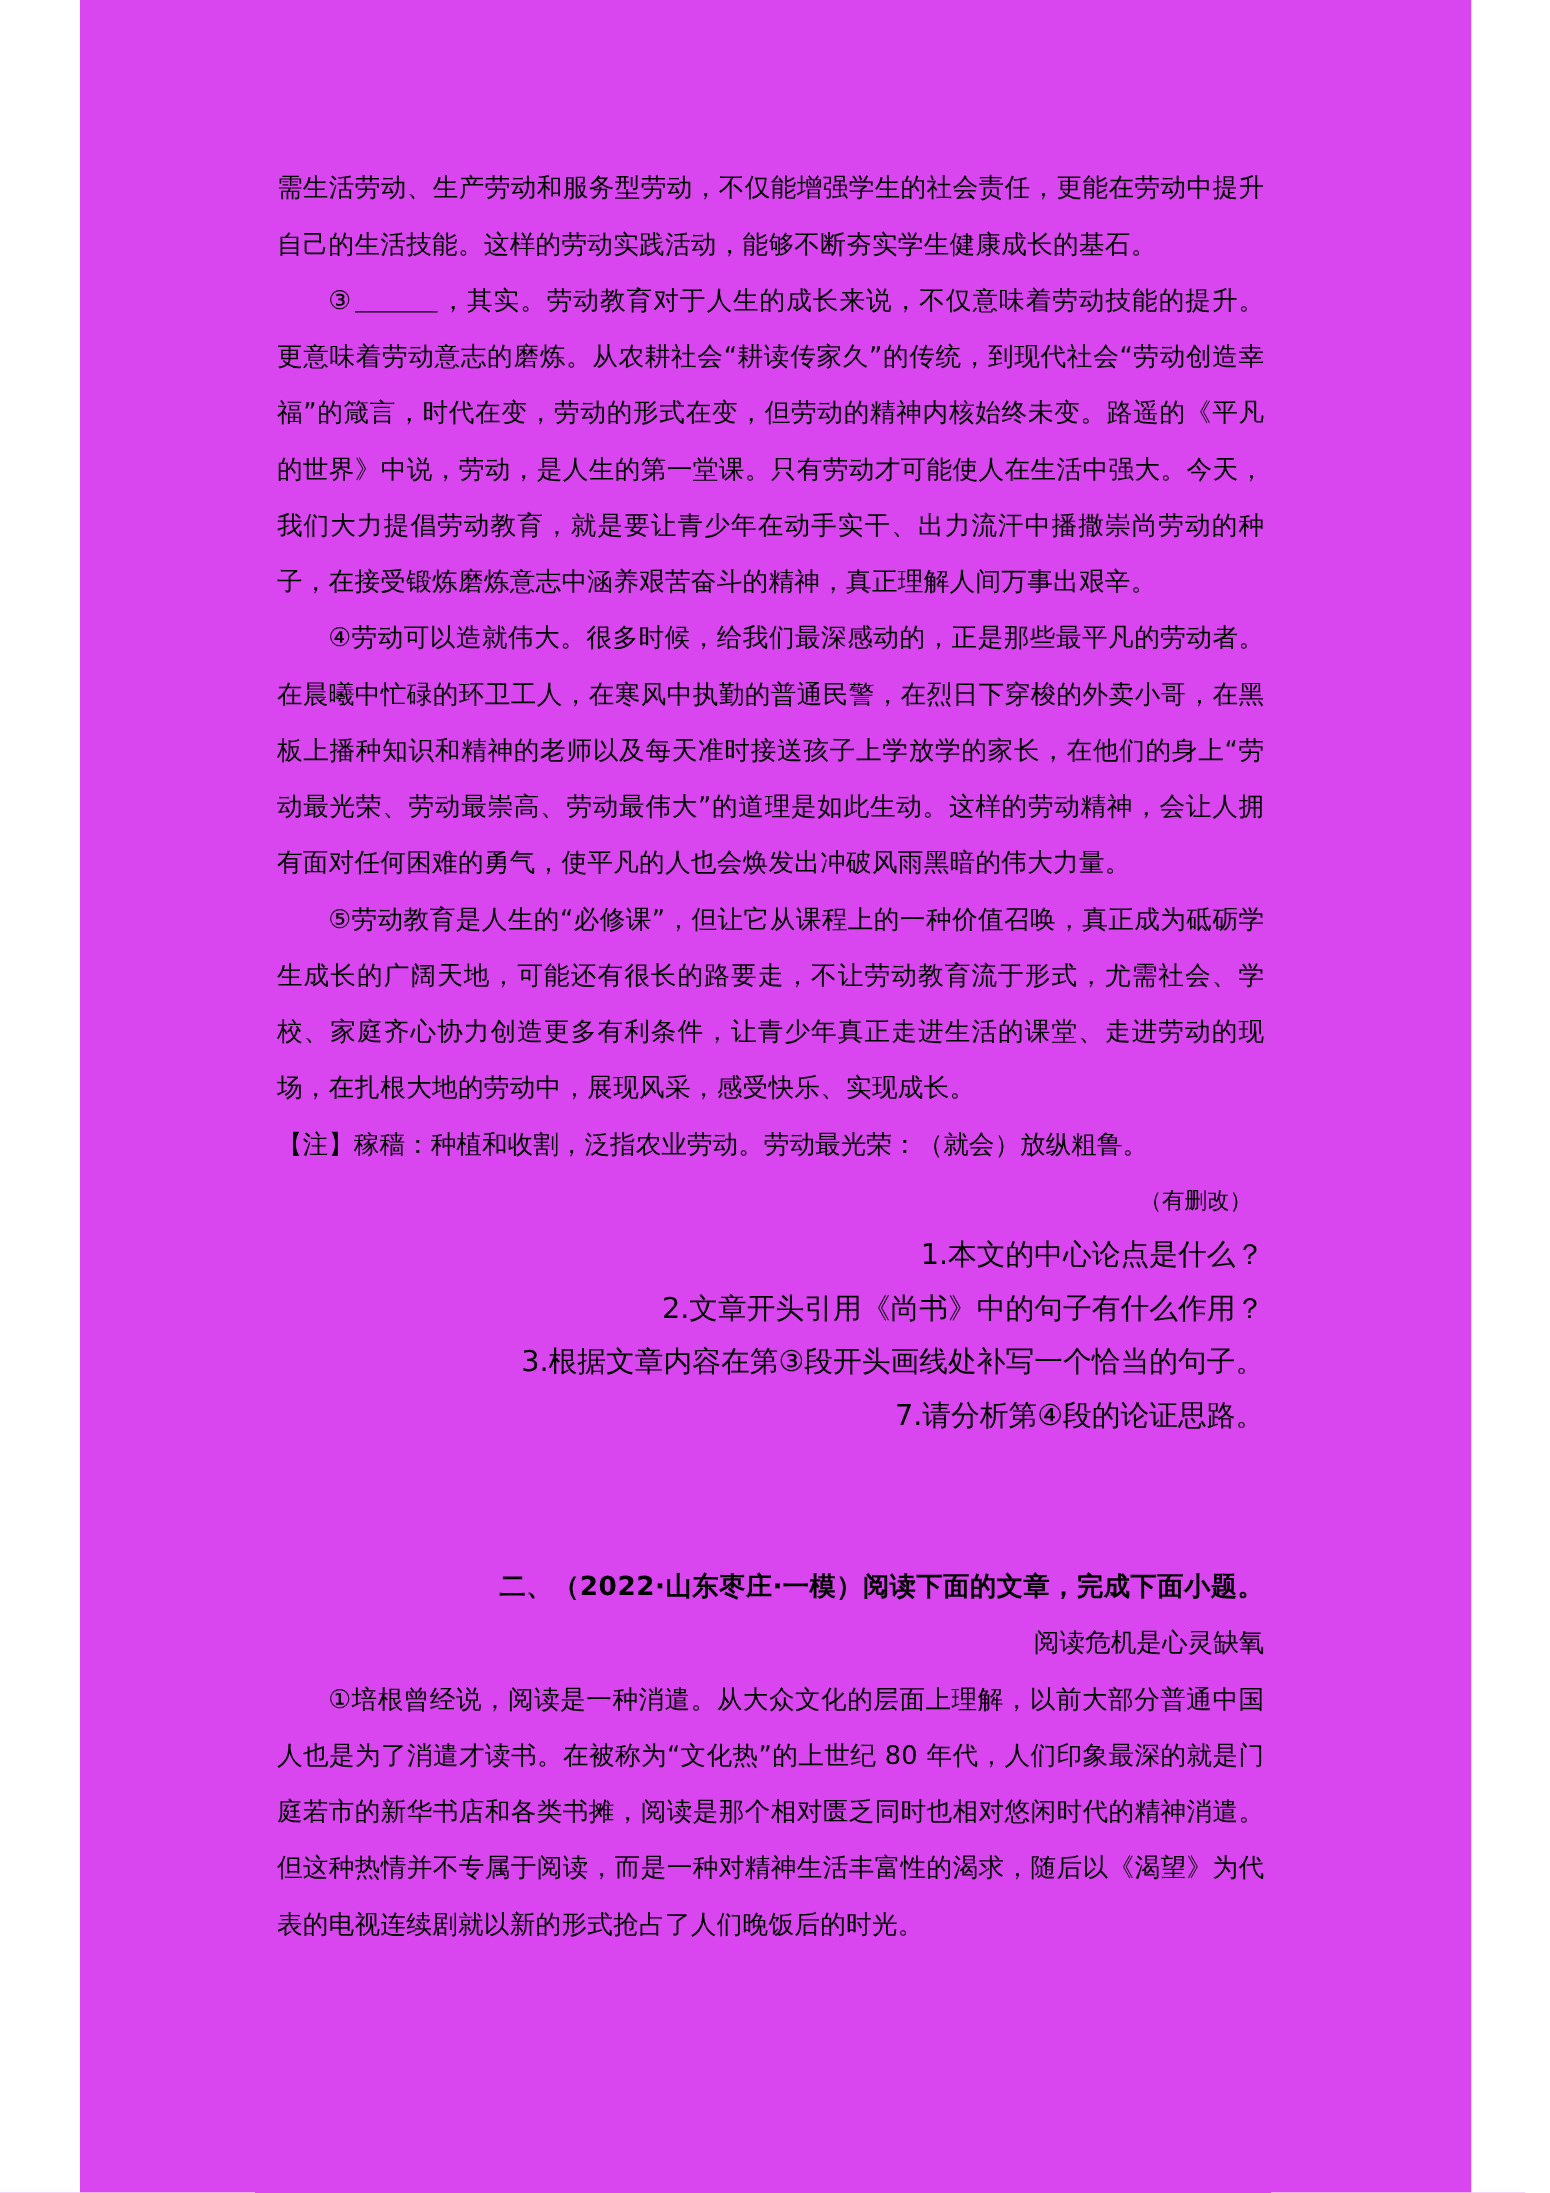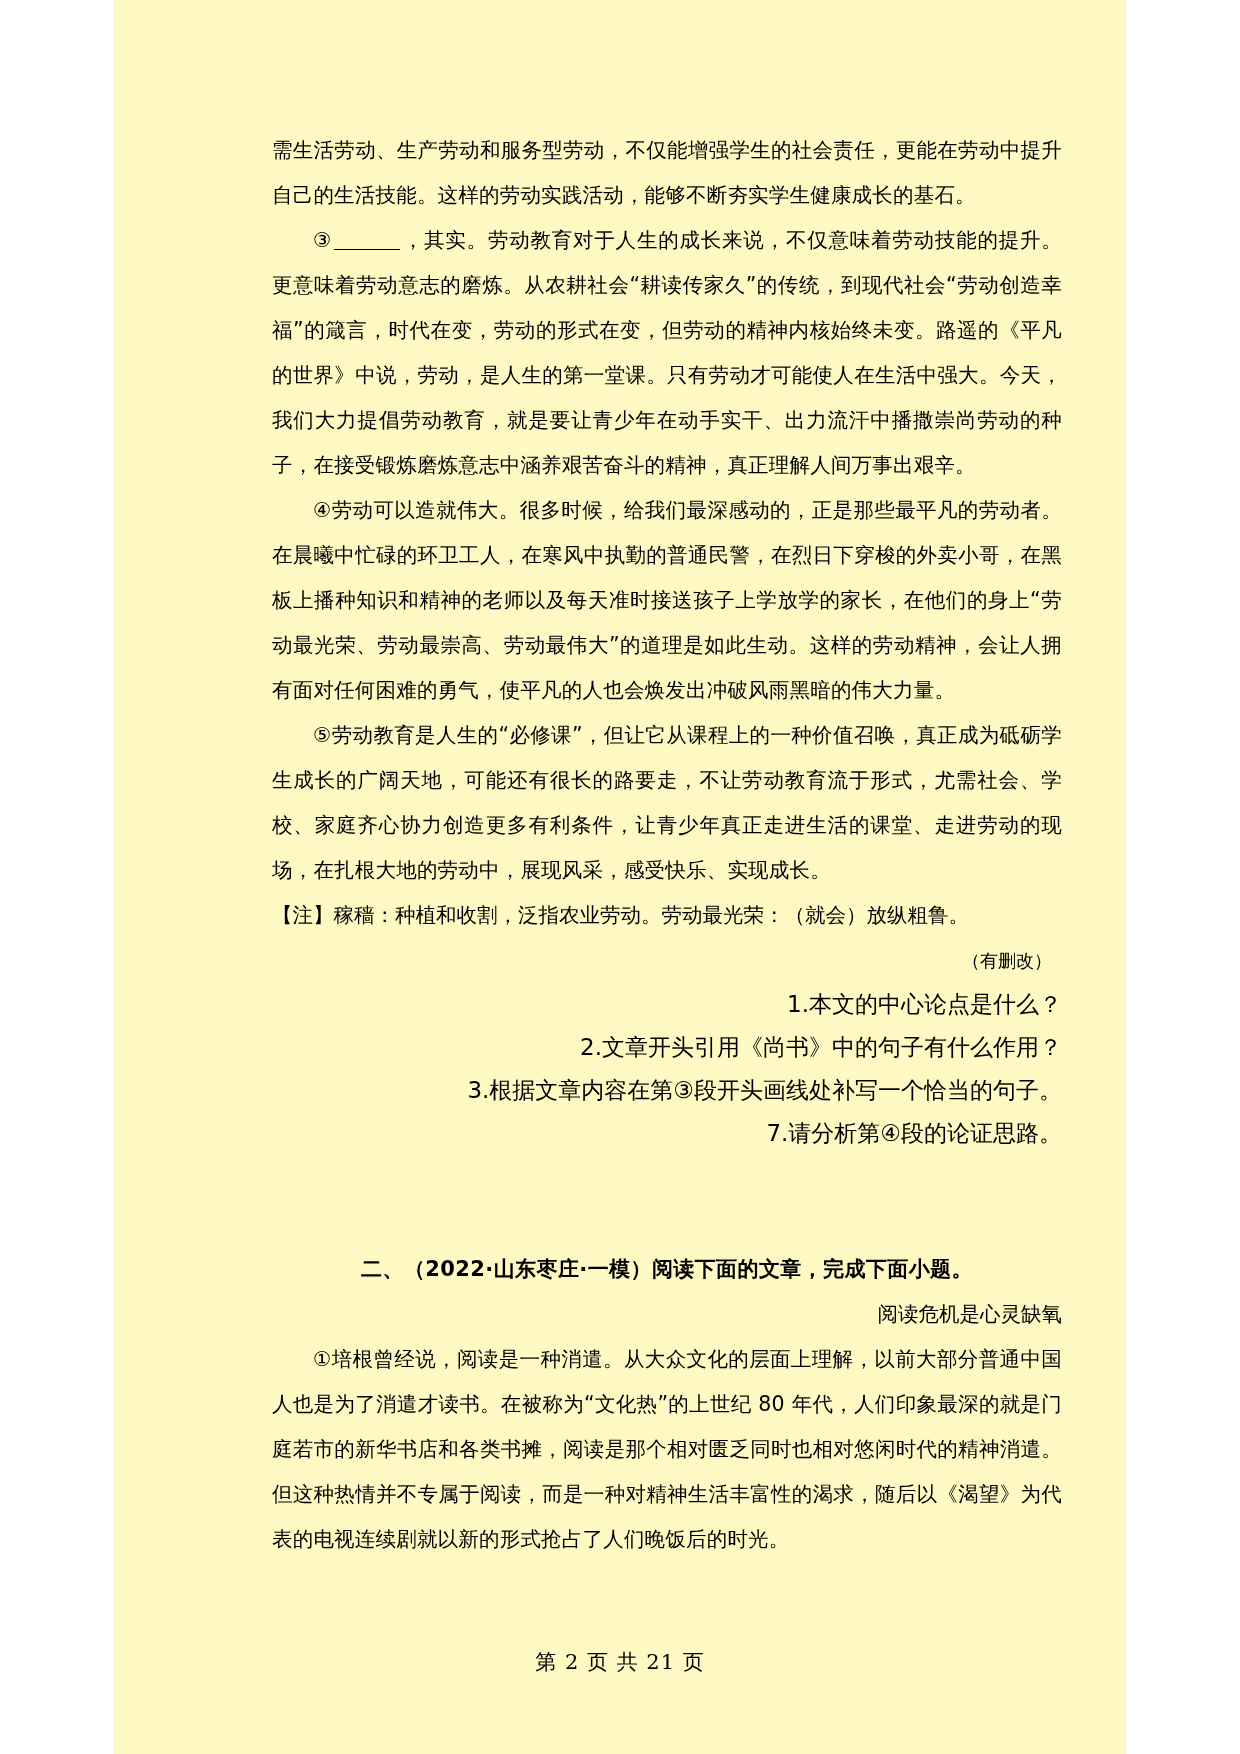--- a/index.html
+++ b/index.html
@@ -6,24 +6,24 @@
     margin: 0;
     padding: 0;
     background: #ffffff;
   }
   body {
     font-family: "DejaVu Sans", "Liberation Sans", sans-serif;
     color: #000000;
   }
   .page {
     position: relative;
-    width: 1012px;
+    width: 1113px;
     height: 1754px;
     margin: 0 auto;
-    background: #fef9c3;
+    background: #d946ef;
     box-sizing: border-box;
     overflow: hidden;
   }
   .content {
     position: absolute;
     left: 158px;
     top: 128px;
     width: 790px;
   }
   
@@ -69,21 +69,21 @@
     line-height: 43px;
     margin: 0;
     text-align: right;
   }
   .gap-xl { height: 92px; }
   .section-heading {
     font-size: 21px;
     font-weight: bold;
     line-height: 44px;
     margin: 0;
-    text-align: center;
+    text-align: right;
     letter-spacing: 0.4px;
   }
   .article-title {
     font-size: 20.5px;
     line-height: 46px;
     margin: 0;
     text-align: right;
   }
   .footer {
     position: absolute;
@@ -125,15 +125,14 @@
     <div class="gap-xl"></div>
 
     <p class="section-heading">二、（2022·山东枣庄·一模）阅读下面的文章，完成下面小题。</p>
 
     <p class="article-title">阅读危机是心灵缺氧</p>
 
     <p class="para indent">①培根曾经说，阅读是一种消遣。从大众文化的层面上理解，以前大部分普通中国人也是为了消遣才读书。在被称为“文化热”的上世纪 80 年代，人们印象最深的就是门庭若市的新华书店和各类书摊，阅读是那个相对匮乏同时也相对悠闲时代的精神消遣。但这种热情并不专属于阅读，而是一种对精神生活丰富性的渴求，随后以《渴望》为代表的电视连续剧就以新的形式抢占了人们晚饭后的时光。</p>
 
   </div>
 
-  <div class="footer">第 2 页 共 21 页</div>
 
 </div>
 
 </body></html>

